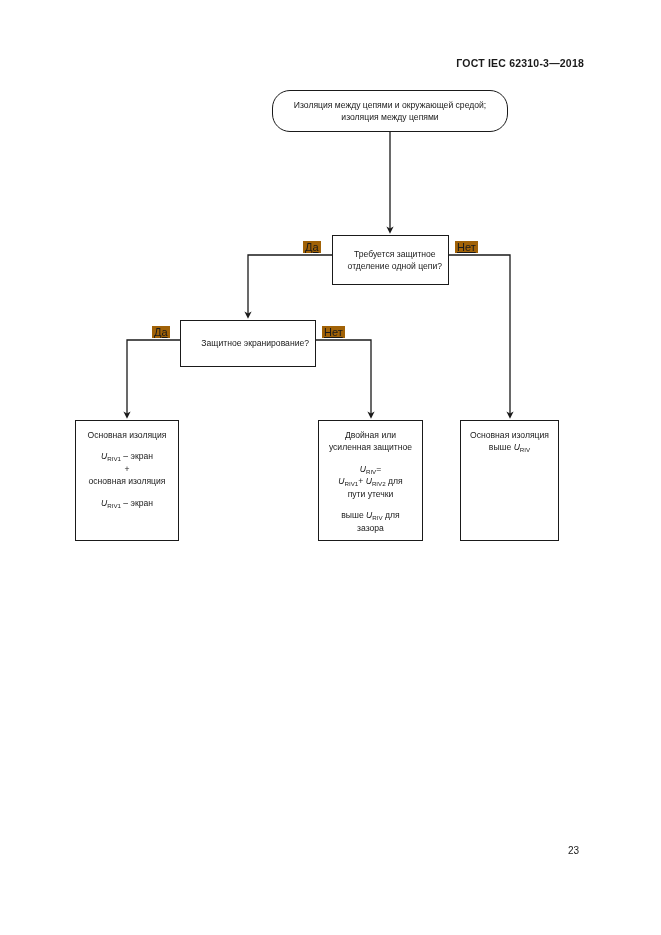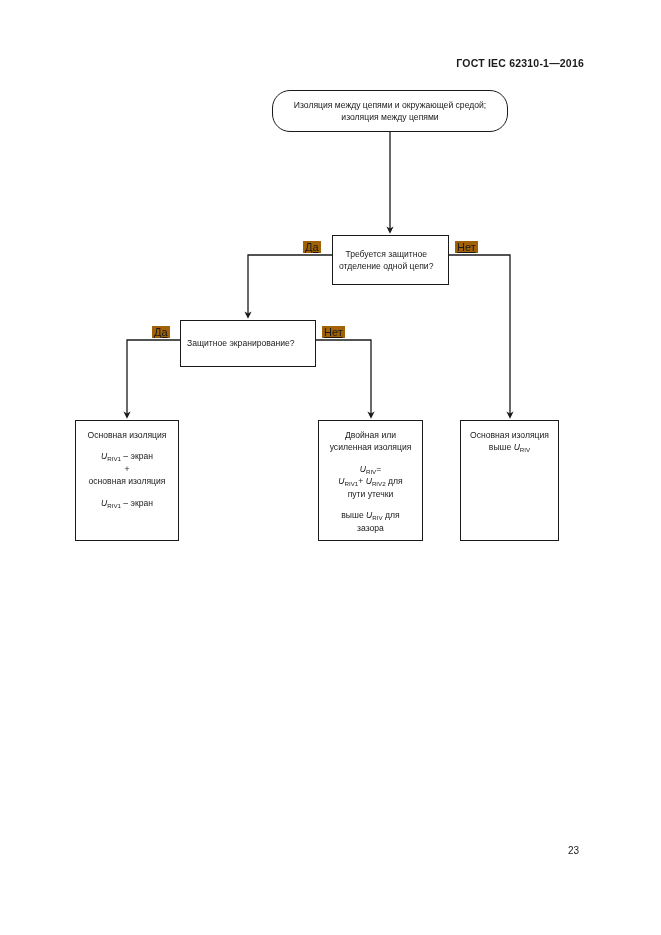--- a/index.html
+++ b/index.html
@@ -68,21 +68,21 @@
   }
   .node.rounded {
     border-radius: 18px;
     display: flex;
     align-items: center;
     justify-content: center;
   }
   .node.decision {
     display: flex;
     align-items: center;
-    justify-content: flex-start;
+    justify-content: flex-end;
     padding: 0 6px;
   }
   .node.terminal {
     padding-top: 8px;
   }
 
   #node-start   { left: 272px; top: 90px;  width: 236px; height: 42px; }
   #node-d1      { left: 332px; top: 235px; width: 117px; height: 50px; }
   #node-d2      { left: 180px; top: 320px; width: 136px; height: 47px; }
   #node-basic-screen { left: 75px;  top: 420px; width: 104px; height: 121px; }
@@ -113,21 +113,21 @@
   #lbl-d1-yes { left: 303px; top: 241px; }
   #lbl-d1-no  { left: 455px; top: 241px; }
   #lbl-d2-yes { left: 152px; top: 326px; }
   #lbl-d2-no  { left: 322px; top: 326px; }
 </style>
 </head>
 <body>
 
 <div class="page">
 
-  <div class="doc-header">ГОСТ IEC 62310-1—2016</div>
+  <div class="doc-header">ГОСТ IEC 62310-3—2018</div>
 
   <svg class="flow-svg" viewBox="0 0 661 620" xmlns="http://www.w3.org/2000/svg">
     <defs>
       <marker id="arrow" markerWidth="9" markerHeight="9" refX="4.2" refY="4" orient="auto" markerUnits="userSpaceOnUse">
         <path d="M0.6,0.4 L8,4 L0.6,7.6 L2.6,4 Z" fill="#1a1a1a"></path>
       </marker>
     </defs>
 
     <path d="M390,132 L390,230" stroke="#1a1a1a" stroke-width="1.3" fill="none" marker-end="url(#arrow)"></path>
 
@@ -171,21 +171,21 @@
     <div class="n-gap"></div>
     <span class="n-line"><span class="var">U</span><sub>RIV1</sub><span> – экран</span></span>
     <span class="n-line">+</span>
     <span class="n-line">основная изоляция</span>
     <div class="n-gap"></div>
     <span class="n-line"><span class="var">U</span><sub>RIV1</sub><span> – экран</span></span>
   </div>
 
   <div class="node terminal" id="node-double">
     <span class="n-line">Двойная или</span>
-    <span class="n-line">усиленная изоляция</span>
+    <span class="n-line">усиленная защитное</span>
     <div class="n-gap"></div>
     <span class="n-line"><span class="var">U</span><sub>RIV</sub><span>=</span></span>
     <span class="n-line"><span class="var">U</span><sub>RIV1</sub><span>+ </span><span class="var">U</span><sub>RIV2</sub><span> для</span></span>
     <span class="n-line">пути утечки</span>
     <div class="n-gap"></div>
     <span class="n-line"><span>выше </span><span class="var">U</span><sub>RIV</sub><span> для</span></span>
     <span class="n-line">зазора</span>
   </div>
 
   <div class="node terminal" id="node-basic-above">

